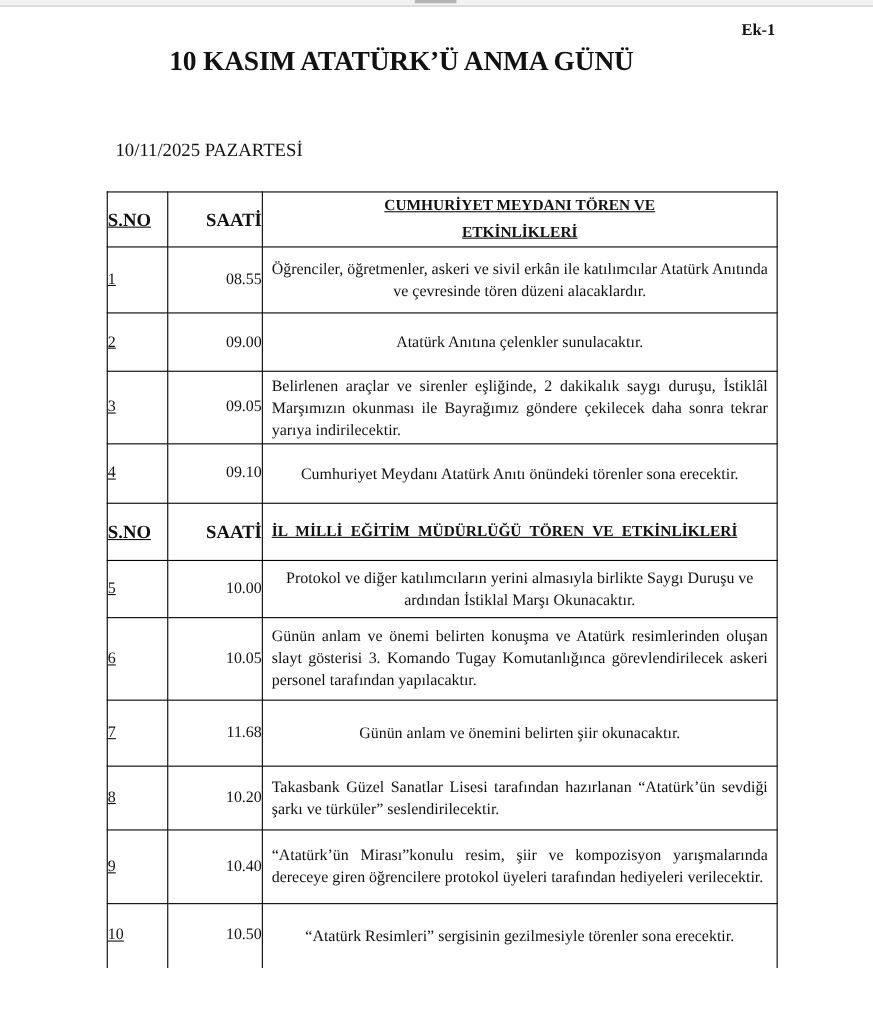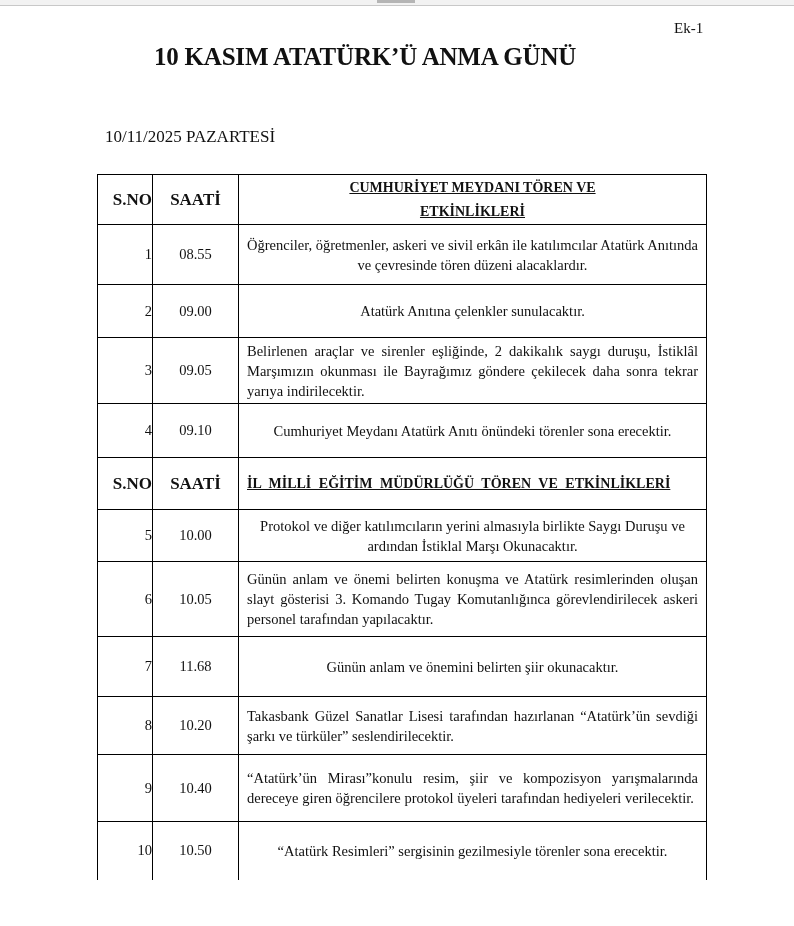--- a/index.html
+++ b/index.html
@@ -9,38 +9,38 @@
     font-family: "Liberation Serif", "DejaVu Serif", serif;
   }
   .topbar {
     position: absolute; left: 0; top: 0; width: 794px; height: 5px;
     background: #f2f2f2; border-bottom: 1px solid #c8c8c8;
   }
   .topbar-handle {
     position: absolute; left: 377px; top: 0; width: 38px; height: 3px; background: #b5b5b5;
   }
   .ek {
-    position: absolute; left: 674px; top: 20px; font-weight: normal; font-size: 15px;
+    position: absolute; left: 674px; top: 20px; font-weight: bold; font-size: 15px;
   }
   .title {
     position: absolute; left: 0; width: 730px; top: 42px; text-align: center;
     font-weight: bold; font-size: 25px; line-height: 30px; letter-spacing: -0.2px;
   }
   .date {
     position: absolute; left: 105px; top: 127px; font-weight: normal; font-size: 17px;
   }
   .sched {
     position: absolute; left: 97px; top: 174px; width: 610px;
     border-collapse: collapse; table-layout: fixed; font-size: 14.5px;
   }
   .sched td {
     border: 1px solid #000; padding: 0; vertical-align: middle;
   }
-  .c1 { width: 54px; text-align: right; }
-  .c2 { width: 85px; text-align: center; }
+  .c1 { width: 54px; text-align: left; text-decoration: underline; }
+  .c2 { width: 85px; text-align: right; }
   .c3 { padding: 0 8px !important; line-height: 20px; }
   .hdr td { font-weight: bold; font-size: 17px; }
   .hdr .c3 { text-align: center; font-size: 14px; line-height: 24px; text-decoration: underline; }
   .hdr .c3.just { text-align: justify; text-align-last: left; word-spacing: 4px; }
   .desc { text-align: center; }
   .desc.just { text-align: justify; }
   .note td { padding: 2px 8px !important; line-height: 20px; text-indent: 38px; }
 </style>
 </head>
 <body>

